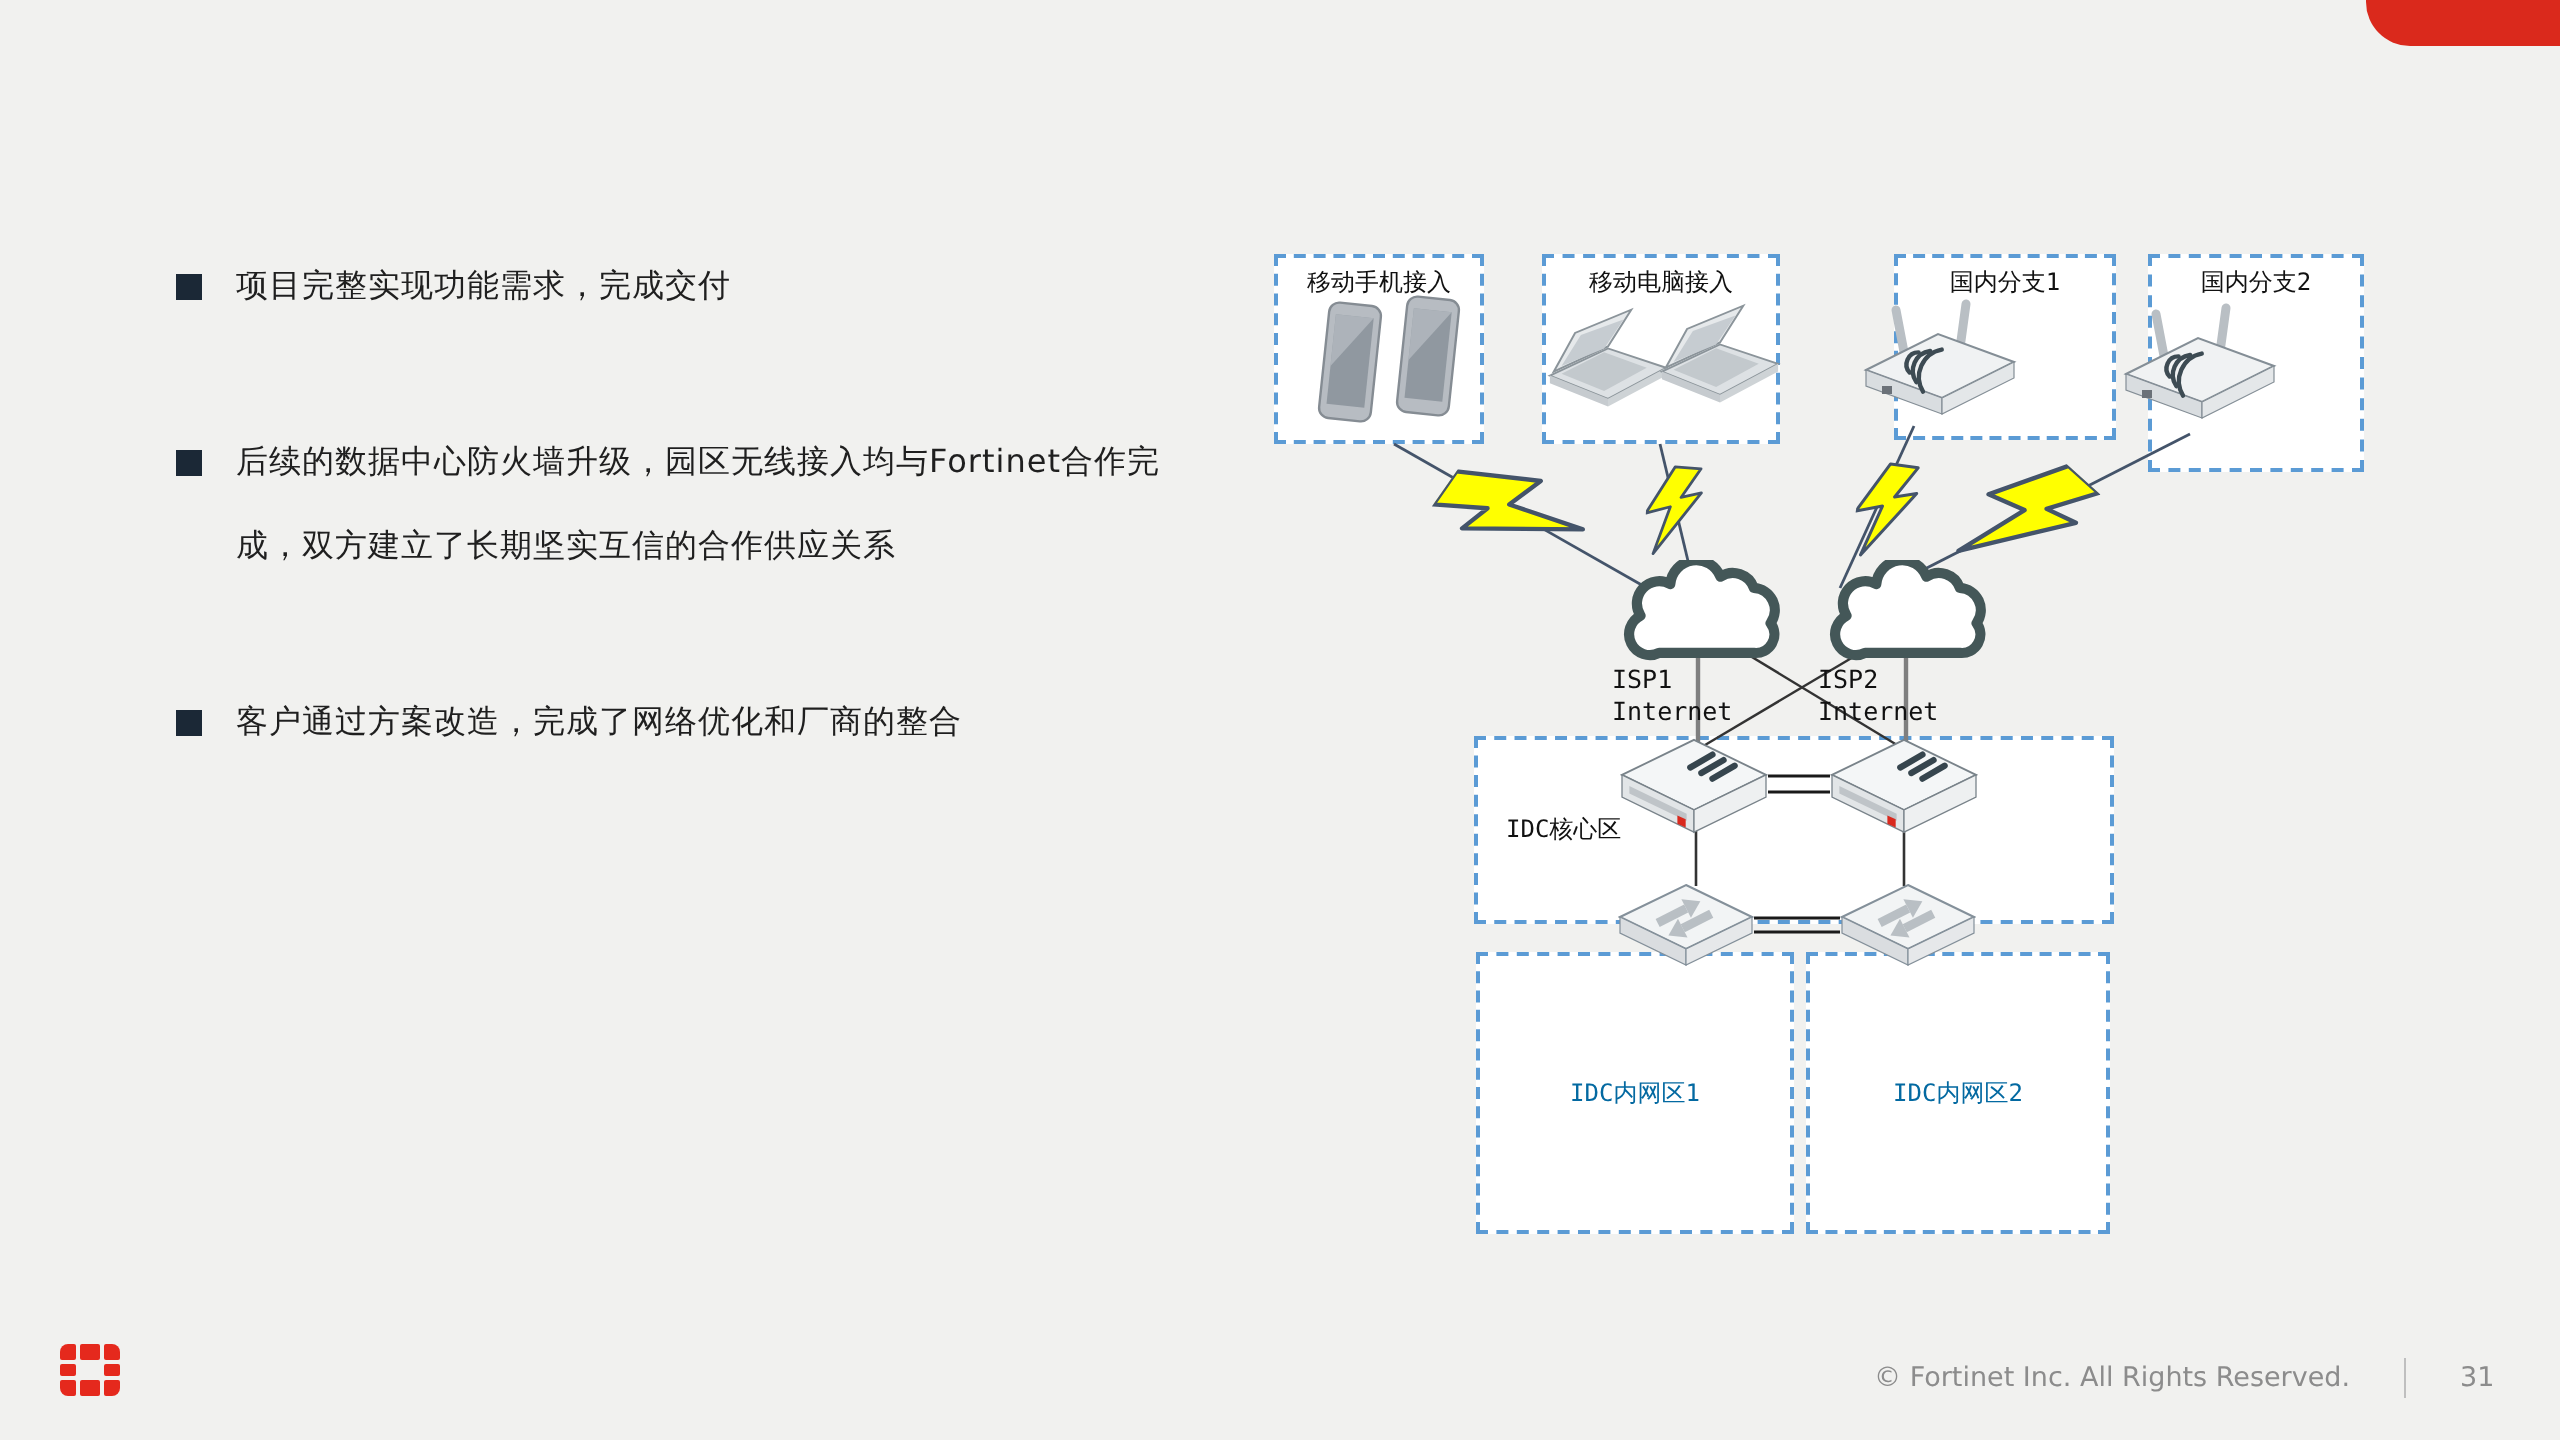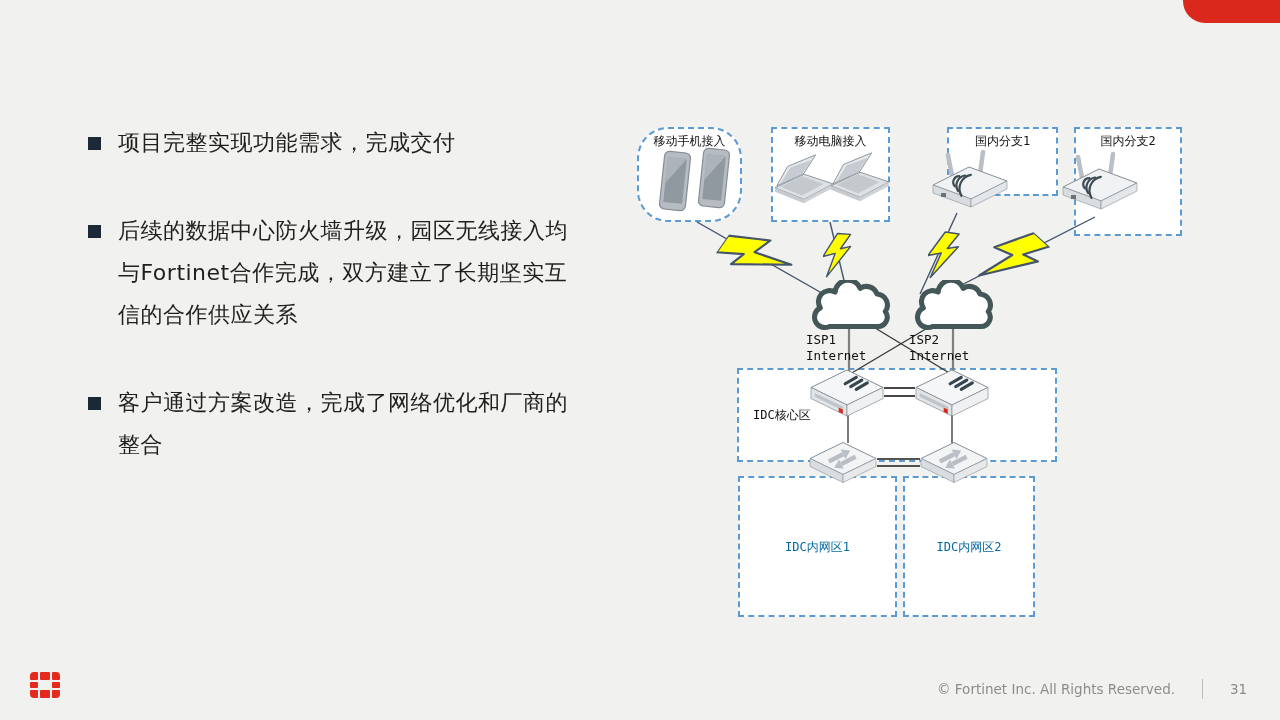--- a/index.html
+++ b/index.html
@@ -23,21 +23,21 @@
     font-size:34px; font-weight:bold; color:#000;
     letter-spacing:1px;
     text-shadow:2px 2px 1px rgba(95,82,52,.7);
     white-space:nowrap;
   }
 
   
   .bullets{ position:absolute; left:88px; top:122px; width:500px; list-style:none; }
   .bullets li{ display:flex; margin-bottom:46px; }
   .bullet-sq{ flex:0 0 13px; width:13px; height:13px; background:#1b2836; margin:15px 17px 0 0; }
-  .bullet-text{ font-size:22px; line-height:42px; color:#1f1f1f; letter-spacing:.5px; width:462px; }
+  .bullet-text{ font-size:16px; line-height:42px; color:#1f1f1f; letter-spacing:.5px; width:462px; }
 
   
   .diagram{ position:absolute; left:620px; top:110px; width:580px; height:535px; }
   .zone{
     position:absolute; background:#fff;
     border:2px dashed #5b9bd5;
   }
   .zone-label{
     position:absolute; top:4px; left:0; right:0; text-align:center;
     font:12px "DejaVu Sans Mono","DejaVu Sans",monospace; color:#111;
@@ -97,39 +97,39 @@
       <span class="bullet-text">后续的数据中心防火墙升级，园区无线接入均与Fortinet合作完成，双方建立了长期坚实互信的合作供应关系</span>
     </li>
     <li>
       <span class="bullet-sq"></span>
       <span class="bullet-text">客户通过方案改造，完成了网络优化和厂商的整合</span>
     </li>
   </ul>
 
   <div class="diagram">
 
-    <div class="zone z0" style="left:17px; top:17px; width:105px; height:95px;border-radius:31px;">
+    <div class="zone z0" style="left:17px; top:17px; width:105px; height:95px;">
       <span class="zone-label">移动手机接入</span>
     </div>
     <div class="zone z0" style="left:151px; top:17px; width:119px; height:95px;">
       <span class="zone-label">移动电脑接入</span>
     </div>
-    <div class="zone z0" style="left:327px; top:17px; width:111px; height:69px;">
+    <div class="zone z0" style="left:327px; top:17px; width:111px; height:93px;">
       <span class="zone-label">国内分支1</span>
     </div>
     <div class="zone z0" style="left:454px; top:17px; width:108px; height:109px;">
       <span class="zone-label">国内分支2</span>
     </div>
     <div class="zone z0" style="left:117px; top:258px; width:320px; height:94px;">
       <span class="zone-label-left">IDC核心区</span>
     </div>
     <div class="zone z2" style="left:118px; top:366px; width:159px; height:141px;">
       <span class="zone-label-center">IDC内网区1</span>
     </div>
-    <div class="zone z2" style="left:283px; top:366px; width:132px; height:141px;">
+    <div class="zone z2" style="left:283px; top:366px; width:152px; height:141px;">
       <span class="zone-label-center">IDC内网区2</span>
     </div>
 
     <svg class="connectors" width="580" height="535">
       <line x1="77" y1="112" x2="207" y2="186" stroke="#44546a" stroke-width="1.4"></line>
       <line x1="210" y1="112" x2="227" y2="183" stroke="#44546a" stroke-width="1.4"></line>
       <line x1="337" y1="103" x2="300" y2="184" stroke="#44546a" stroke-width="1.4"></line>
       <line x1="475" y1="107" x2="312" y2="190" stroke="#44546a" stroke-width="1.4"></line>
       <line x1="229" y1="214" x2="229" y2="262" stroke="#7f7f7f" stroke-width="2.2"></line>
       <line x1="333" y1="214" x2="333" y2="262" stroke="#7f7f7f" stroke-width="2.2"></line>

